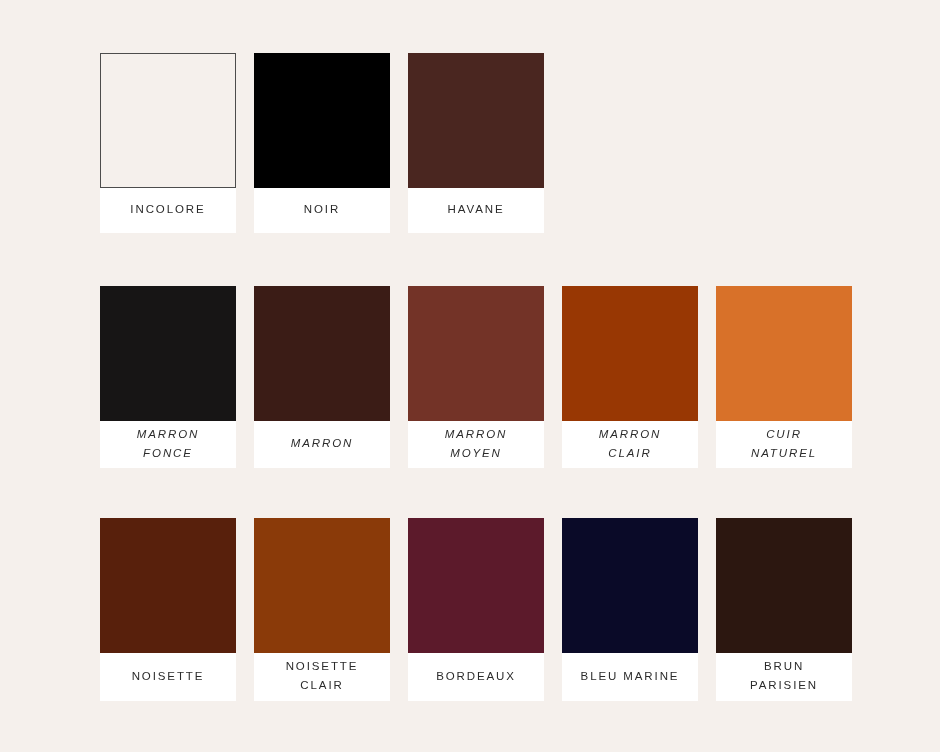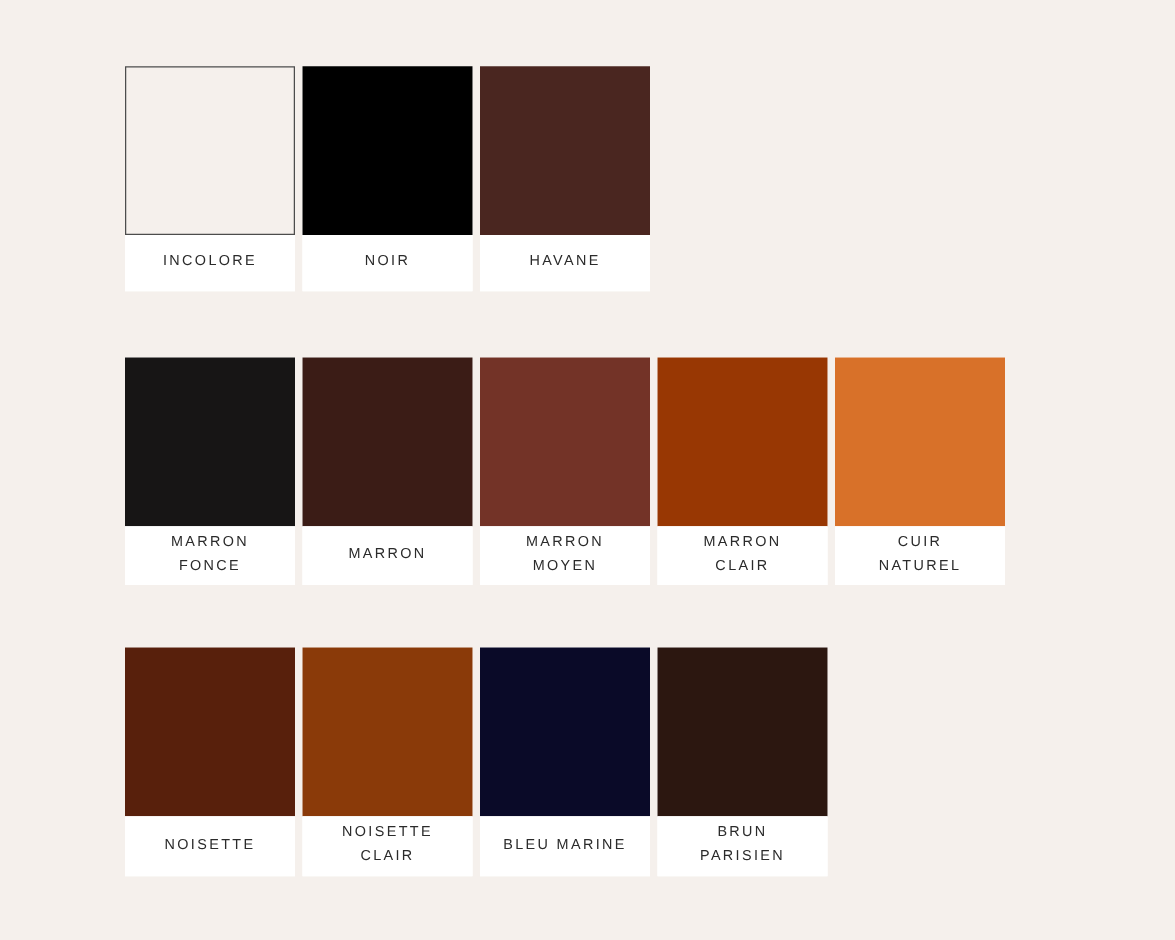--- a/index.html
+++ b/index.html
@@ -25,27 +25,27 @@
   }
 
   .swatch-row {
     display: flex;
     flex-direction: row;
     align-items: flex-start;
     justify-content: flex-start;
   }
 
   .row-gap-1 { margin-bottom: 53px; }
-  .row-gap-2 { margin-bottom: 50px; }
+  .row-gap-2 { margin-bottom: 50px; font-style: italic; }
 
   .swatch-card {
     width: 136px;
     display: flex;
     flex-direction: column;
-    margin-right: 6px;
+    margin-right: 18px;
     background: #FFFFFF;
   }
   .swatch-card:last-child { margin-right: 0; }
 
   .swatch-chip {
     width: 136px;
     height: 135px;
     display: block;
     box-sizing: border-box;
   }
@@ -151,20 +151,26 @@
       </div>
     </div>
     <div class="swatch-card">
       <div class="swatch-chip" style="background-color: rgb(138, 58, 9);"></div>
       <div class="swatch-label label-h-3">
         <span class="swatch-label-text">NOISETTE
 CLAIR</span>
       </div>
     </div>
     <div class="swatch-card">
+      <div class="swatch-chip" style="background-color: rgb(92, 26, 43);"></div>
+      <div class="swatch-label label-h-3">
+        <span class="swatch-label-text">BORDEAUX</span>
+      </div>
+    </div>
+    <div class="swatch-card">
       <div class="swatch-chip" style="background-color: rgb(10, 10, 40);"></div>
       <div class="swatch-label label-h-3">
         <span class="swatch-label-text">BLEU MARINE</span>
       </div>
     </div>
     <div class="swatch-card">
       <div class="swatch-chip" style="background-color: rgb(44, 23, 16);"></div>
       <div class="swatch-label label-h-3">
         <span class="swatch-label-text">BRUN
 PARISIEN</span>

